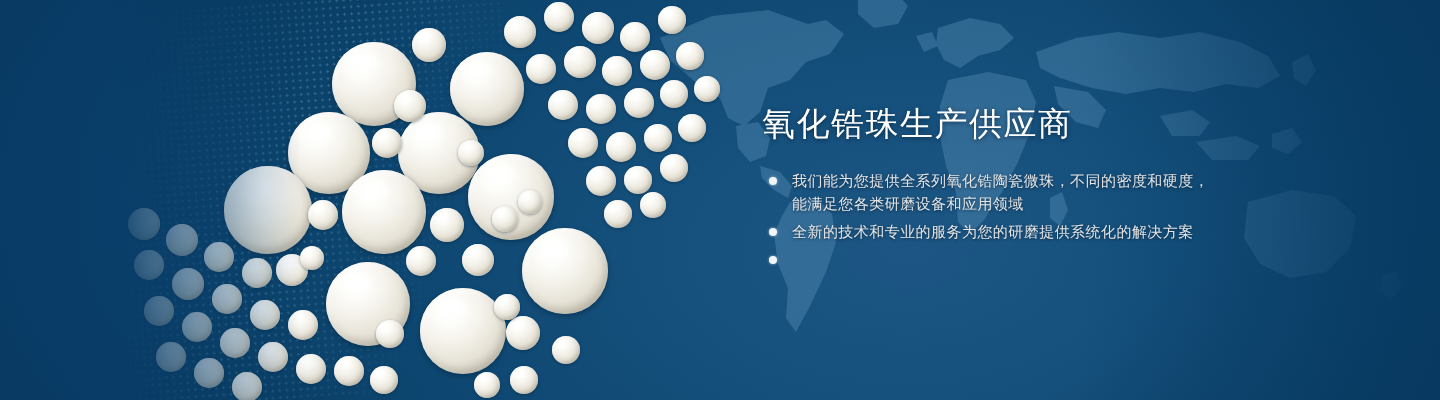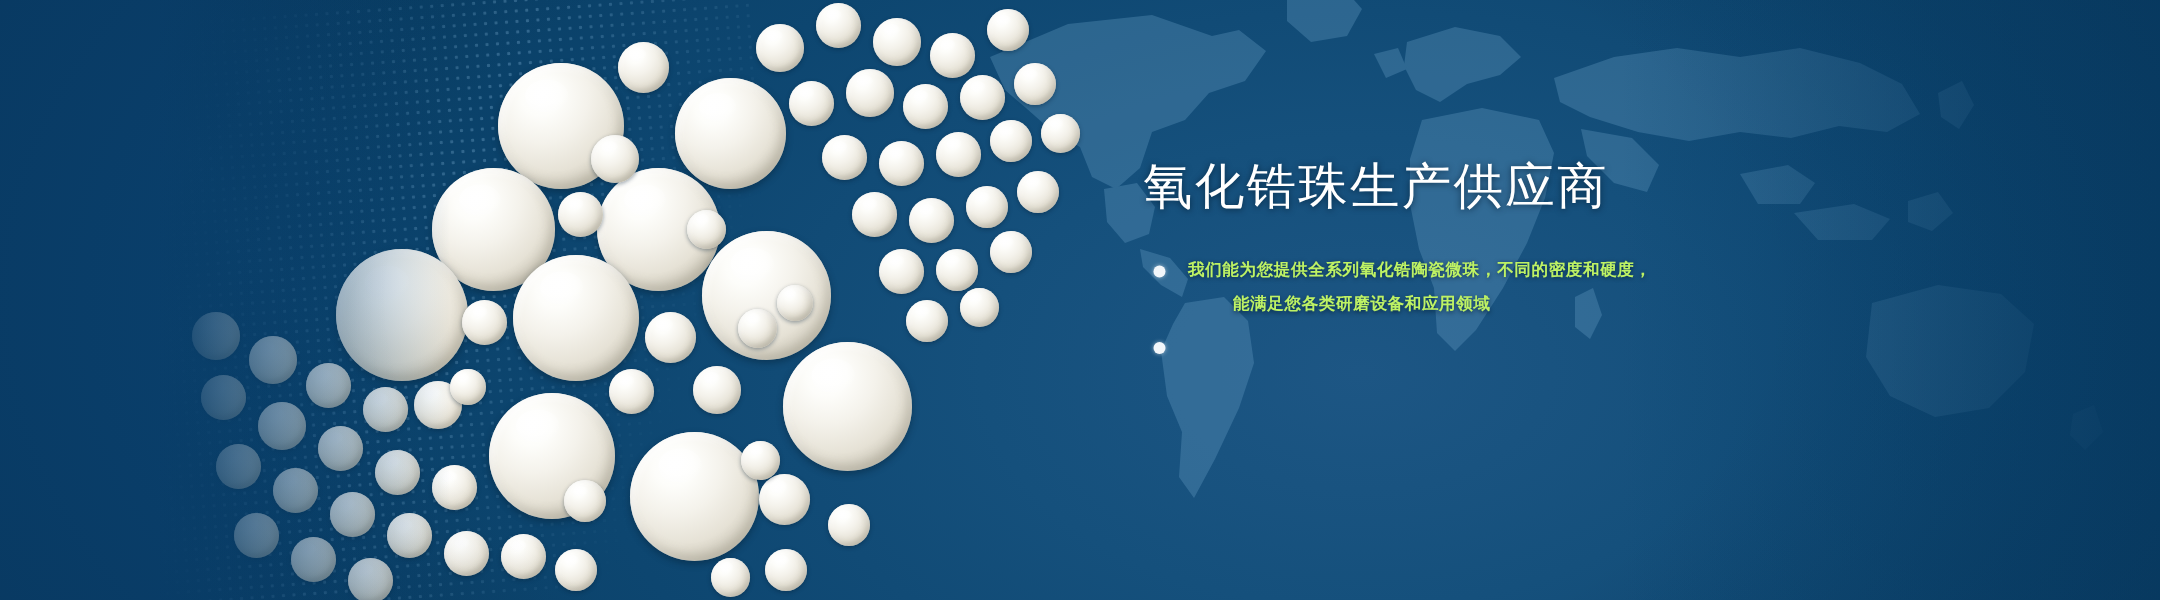--- a/index.html
+++ b/index.html
@@ -105,38 +105,37 @@
     text-shadow:0 1px 4px rgba(2,25,45,0.7);
     white-space:nowrap;
   }
   .bullets {
     margin-top:25px;
     list-style:none;
   }
   .bullet {
     position:relative;
     padding-left:30px;
-    color:#bef264;
-    font-size:11px;
+    color:#e5e5e5;
+    font-size:15px;
     line-height:23px;
     letter-spacing:0.45px;
     text-shadow:0 1px 3px rgba(2,25,45,0.65);
     margin-bottom:5px;
-    font-weight:bold;
   }
   .bullet:last-child { margin-bottom:0; }
   .bullet .dot {
     position:absolute;
     left:7px; top:8px;
     width:8px; height:8px;
     border-radius:50%;
     background:#f2f6fa;
     box-shadow:0 0 3px rgba(255,255,255,0.55);
   }
-  .bullet .line2 { display:block;margin-left:30px; }
+  .bullet .line2 { display:block; }
 </style>
 </head>
 <body>
 
 <div id="banner">
 
   <div class="bg-base"></div>
 
   <div class="worldmap">
     <svg viewBox="0 0 830 430" preserveAspectRatio="none" aria-hidden="true">
@@ -260,17 +259,21 @@
     <h1 class="headline">氧化锆珠生产供应商</h1>
 
     <ul class="bullets">
       <li class="bullet">
         <span class="dot"></span>
         <span>我们能为您提供全系列氧化锆陶瓷微珠，不同的密度和硬度，</span>
         <span class="line2">能满足您各类研磨设备和应用领域</span>
       </li>
       <li class="bullet">
         <span class="dot"></span>
+        <span>全新的技术和专业的服务为您的研磨提供系统化的解决方案</span>
+      </li>
+      <li class="bullet">
+        <span class="dot"></span>
       </li>
     </ul>
   </div>
 
 </div>
 
 </body></html>

